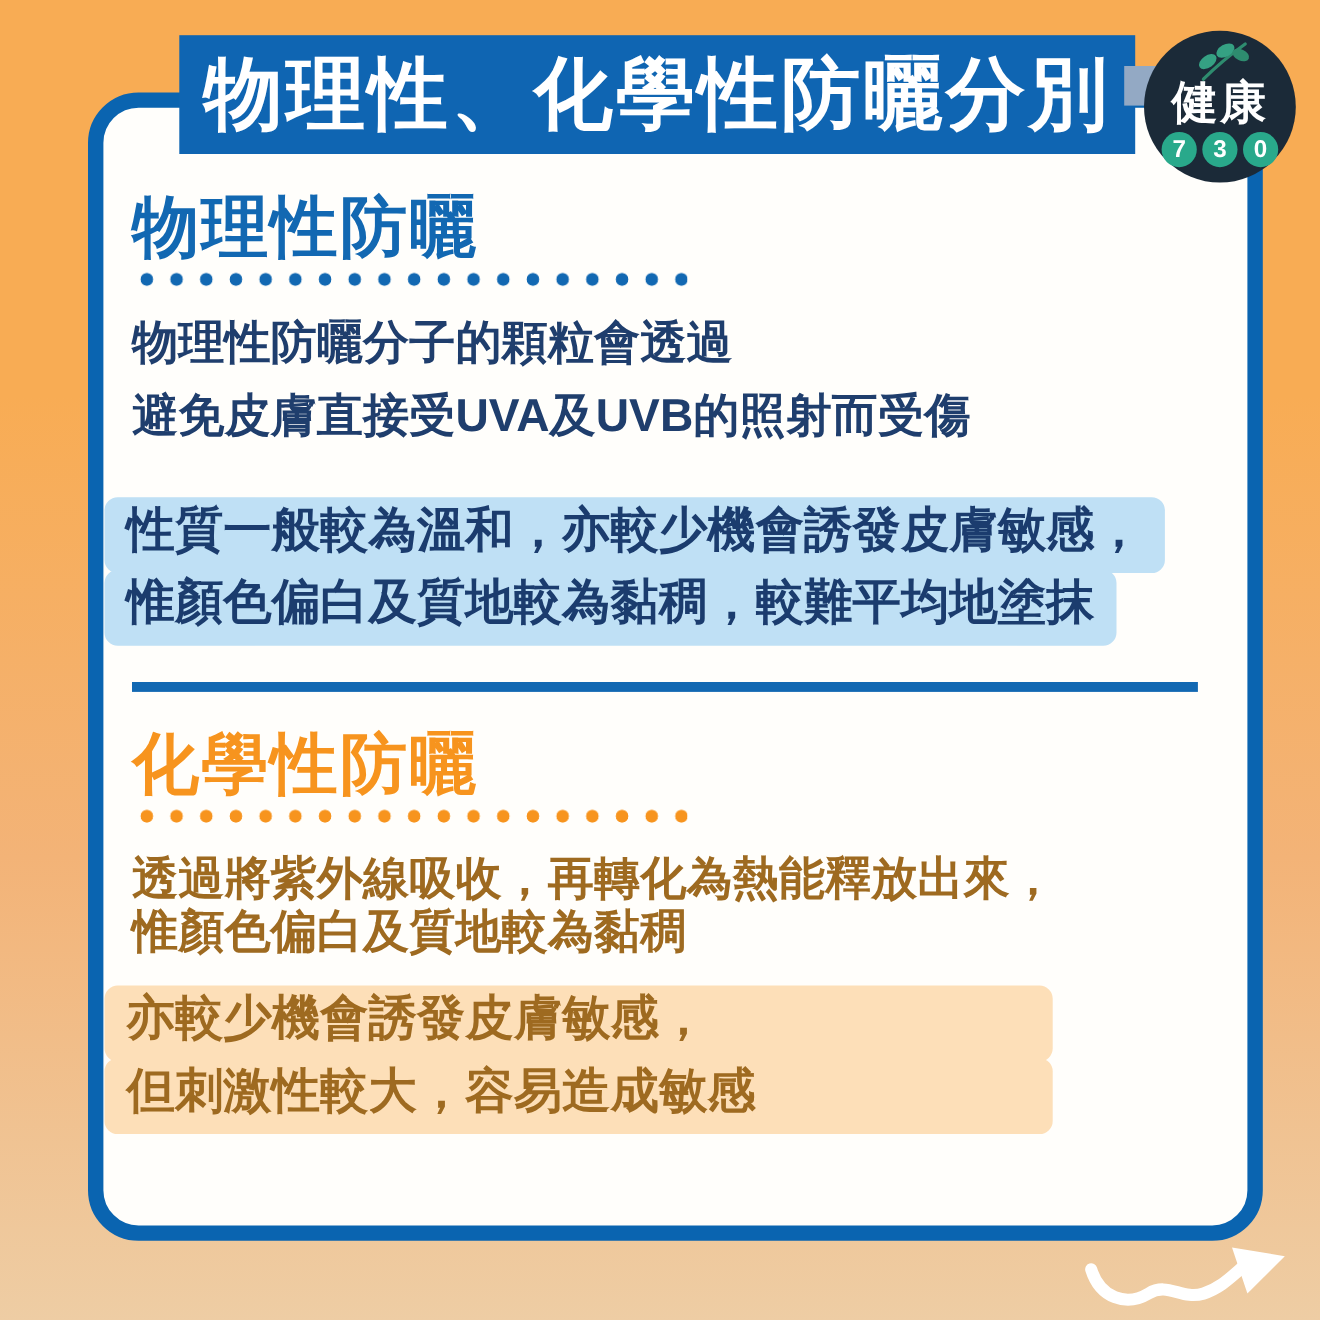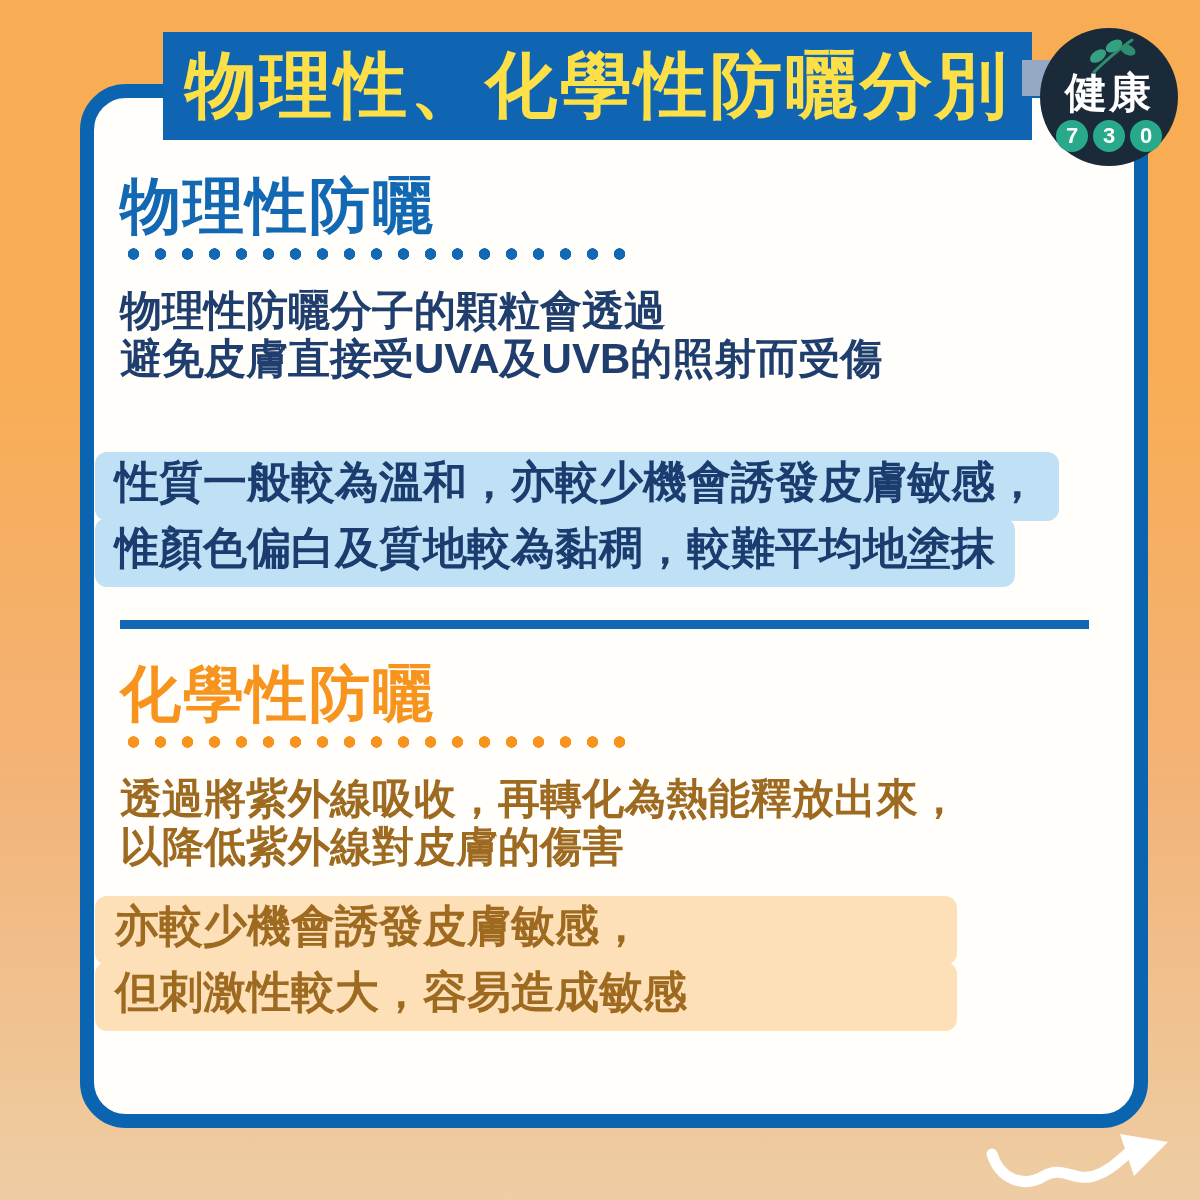--- a/index.html
+++ b/index.html
@@ -38,21 +38,21 @@
     top: 32px;
     width: 869px;
     height: 108px;
     background: #0F65B2;
     display: flex;
     align-items: center;
     justify-content: center;
     z-index: 3;
   }
   .banner span {
-    color: #fde047;
+    color: #ffffff;
     font-size: 72px;
     font-weight: 800;
     letter-spacing: 3px;
     white-space: nowrap;
   }
   
   .logo-shadow {
     position: absolute;
     left: 1022px;
     top: 60px;
@@ -133,21 +133,21 @@
   .section-physical .dotted-underline { color: #1268B2; }
   .section-chemical .dotted-underline { color: #F7941E; }
   .body-lines { margin-top: 26px; }
   .body-line {
     margin: 0;
     font-size: 42px;
     font-weight: 800;
     line-height: 1.14;
     white-space: nowrap;
   }
-  .section-physical .body-line { color: #1F3E6D; }
+  .section-physical .body-line { color: #1F3E6D; margin-top: 19px; }
   .section-chemical .body-line { color: #9E6A20; }
   
   .highlight {
     position: absolute;
     left: 95px;
     box-sizing: border-box;
     padding: 7px 20px 16px 20px;
     border-radius: 12px;
     font-size: 44px;
     font-weight: 800;
@@ -226,21 +226,21 @@
   <div class="highlight highlight-blue hl-pos-1">性質一般較為溫和，亦較少機會誘發皮膚敏感，</div>
   <div class="highlight highlight-blue hl-pos-2">惟顏色偏白及質地較為黏稠，較難平均地塗抹</div>
 
   <div class="divider"></div>
 
   <section class="section section-chemical">
     <h2 class="section-heading">化學性防曬</h2>
     <div class="dotted-underline"></div>
     <div class="body-lines">
       <p class="body-line">透過將紫外線吸收，再轉化為熱能釋放出來，</p>
-      <p class="body-line">以降低紫外線對皮膚的傷害</p>
+      <p class="body-line">惟顏色偏白及質地較為黏稠</p>
     </div>
   </section>
 
   <div class="highlight highlight-orange hl-pos-3">亦較少機會誘發皮膚敏感，</div>
   <div class="highlight highlight-orange hl-pos-4">但刺激性較大，容易造成敏感</div>
 
   <svg class="arrow" width="195" height="82" viewBox="0 0 195 82">
     <path d="M10 36 C 18 62, 42 70, 62 58 C 80 47, 92 64, 112 58 C 128 53, 138 42, 150 32" stroke="#FFFFFF" stroke-width="11" fill="none" stroke-linecap="round"></path>
     <polygon points="138,16 186,24 152,58" fill="#FFFFFF"></polygon>
   </svg>

